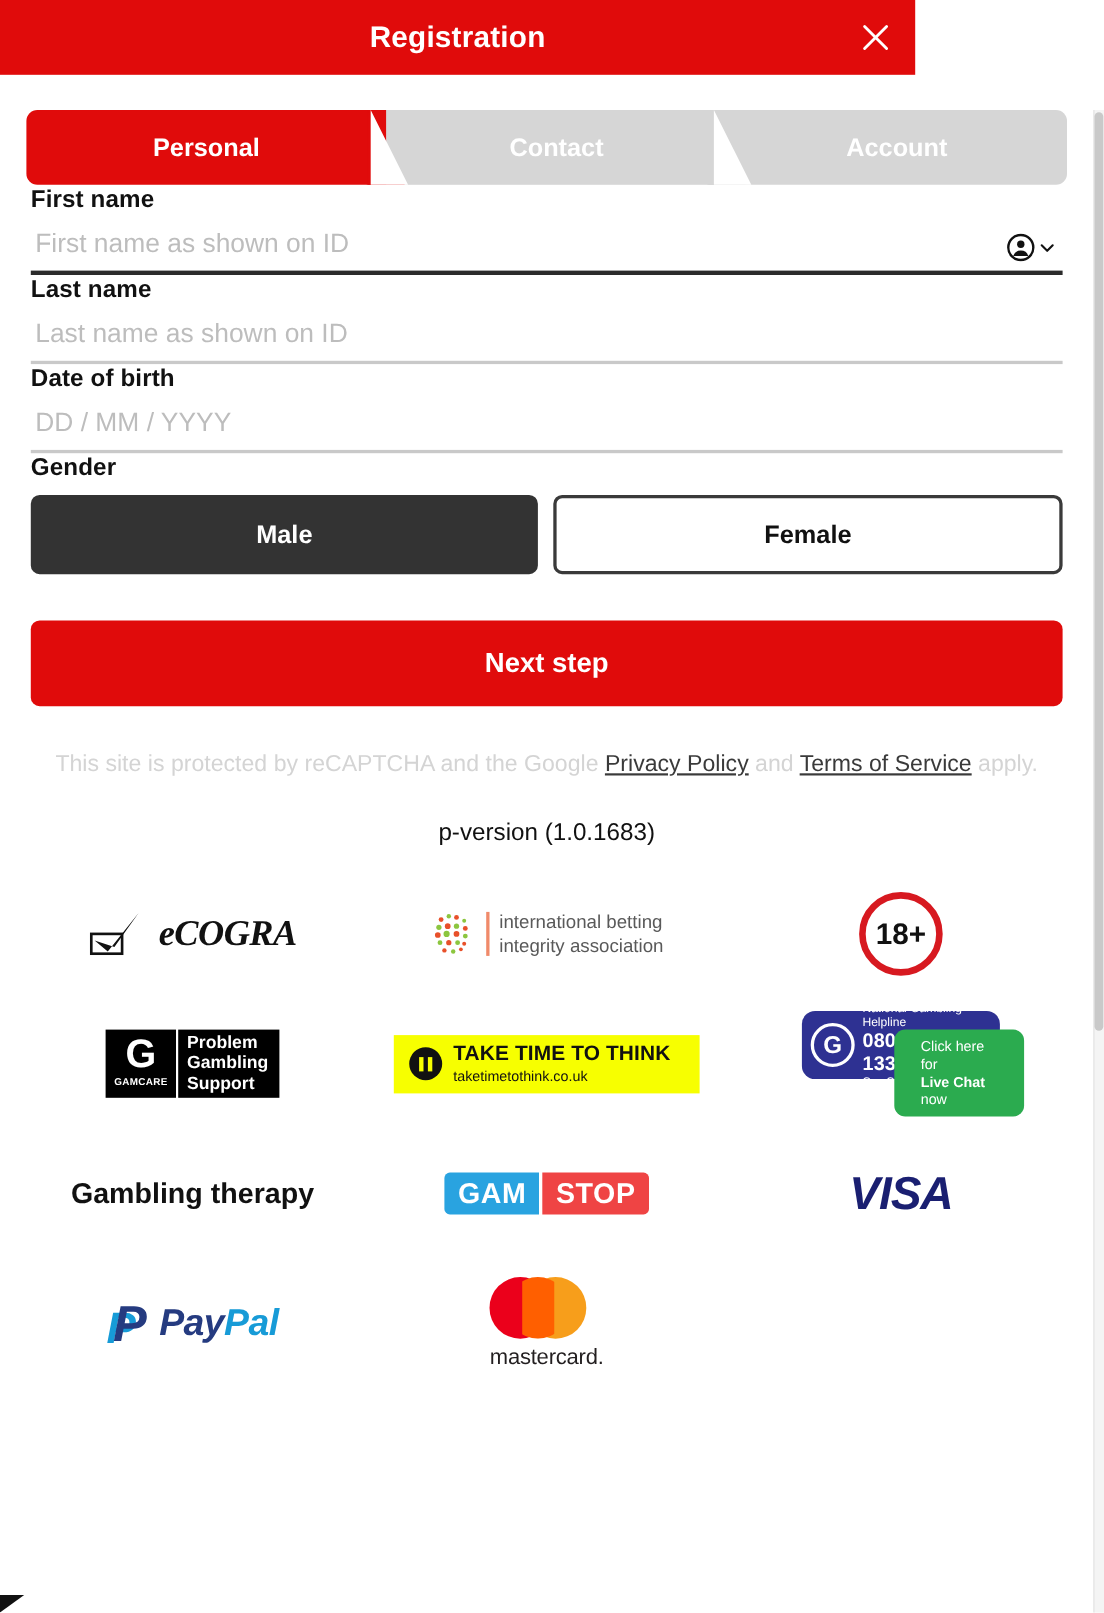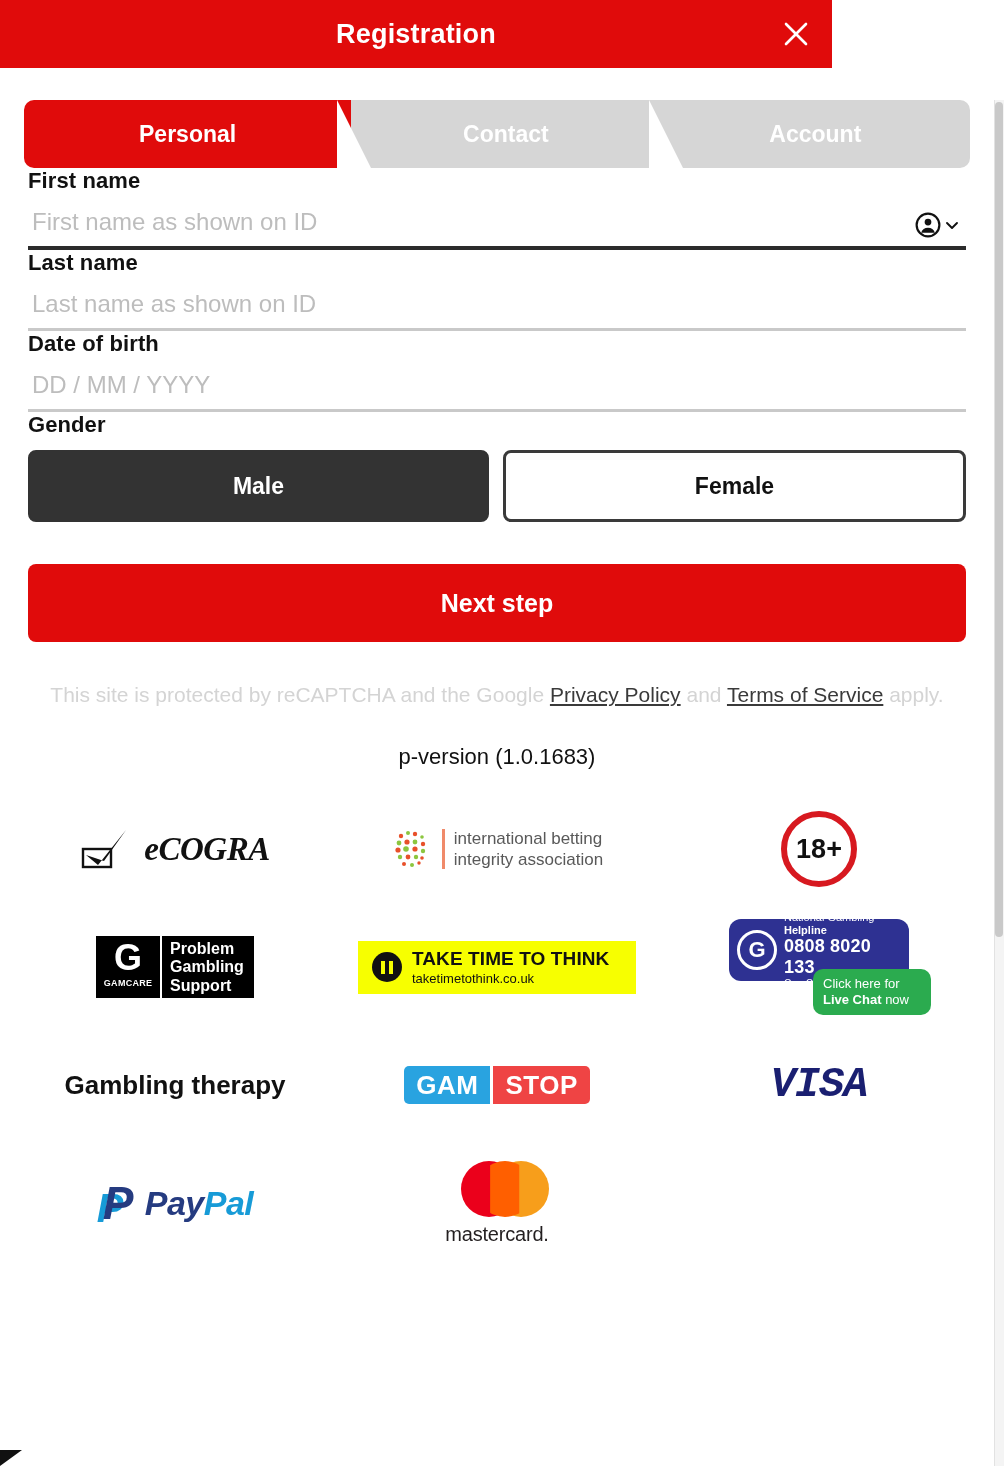--- a/index.html
+++ b/index.html
@@ -206,27 +206,27 @@
   .hl-box {
     background: #2e3192; border-radius: 12px; color: #fff;
     display: flex; align-items: center; padding: 6px 8px; width: 180px; height: 62px;
   }
   .hl-g {
     width: 40px; height: 40px; border-radius: 50%; border: 3px solid #fff;
     display: flex; align-items: center; justify-content: center;
     font-size: 22px; font-weight: bold; flex: none; margin-right: 7px;
   }
   .hl-1 { font-size: 11px; line-height: 1.15; }
-  .hl-1 b { font-weight: bold; }
+  .hl-1 b { font-weight: normal; }
   .hl-2 { font-size: 18px; font-weight: bold; line-height: 1.15; letter-spacing: .2px; }
   .hl-3 { font-size: 10px; line-height: 1.2; }
   .hl-chat {
     position: absolute; right: -22px; bottom: 0;
     background: #2bab4f; color: #fff; border-radius: 10px;
-    padding: 7px 10px; font-size: 13px; line-height: 1.25; width: 118px;
+    padding: 7px 24px; font-size: 13px; line-height: 1.25; width: 118px;
   }
   .hl-chat b { font-weight: bold; }
 
   
   .gtherapy { font-size: 26px; font-weight: bold; color: #111; }
 
   
   .gamstop { display: flex; height: 38px; }
   .gs-a {
     background: #29a3e0; color: #fff; font-weight: bold; font-size: 26px;
@@ -234,42 +234,42 @@
     border-radius: 5px 0 0 5px; letter-spacing: .5px;
   }
   .gs-b {
     background: #ef4444; color: #fff; font-weight: bold; font-size: 26px;
     padding: 0 12px; display: flex; align-items: center;
     border-radius: 0 5px 5px 0; letter-spacing: .5px; margin-left: 3px;
   }
 
   
   .visa {
-    font-family: Liberation Mono, monospace;
+    font-family: Liberation Sans, sans-serif;
     font-style: italic; font-weight: bold; font-size: 42px;
     color: #1a1f71; letter-spacing: -1px;
   }
 
   
   .paypal { display: flex; align-items: center; gap: 8px; }
   .pp-mark { position: relative; width: 40px; height: 46px; }
   .pp-mark .p1 {
     position: absolute; left: 6px; top: 0;
     font-style: italic; font-weight: bold; font-size: 46px; color: #253b80; line-height: 46px;
   }
   .pp-mark .p2 {
     position: absolute; left: 0px; top: 8px;
     font-style: italic; font-weight: bold; font-size: 40px; color: #179bd7; line-height: 40px;
   }
   .pp-text { font-style: italic; font-weight: bold; font-size: 34px; letter-spacing: -.5px; }
   .pp-text .a { color: #253b80; }
   .pp-text .b { color: #179bd7; }
 
   
-  .mastercard { display: flex; flex-direction: column; align-items: flex-end; gap: 6px; }
+  .mastercard { display: flex; flex-direction: column; align-items: flex-start; gap: 6px; }
   .mc-circles { position: relative; width: 88px; height: 56px; }
   .mc-circles i {
     position: absolute; top: 0; width: 56px; height: 56px; border-radius: 50%;
   }
   .mc-red { left: 0; background: #eb001b; }
   .mc-yel { right: 0; background: #f79e1b; }
   .mc-mid {
     position: absolute; left: 16px; top: 0; width: 56px; height: 56px;
     border-radius: 50%; background: #ff5f00;
     clip-path: inset(0 24% 0 24%);

